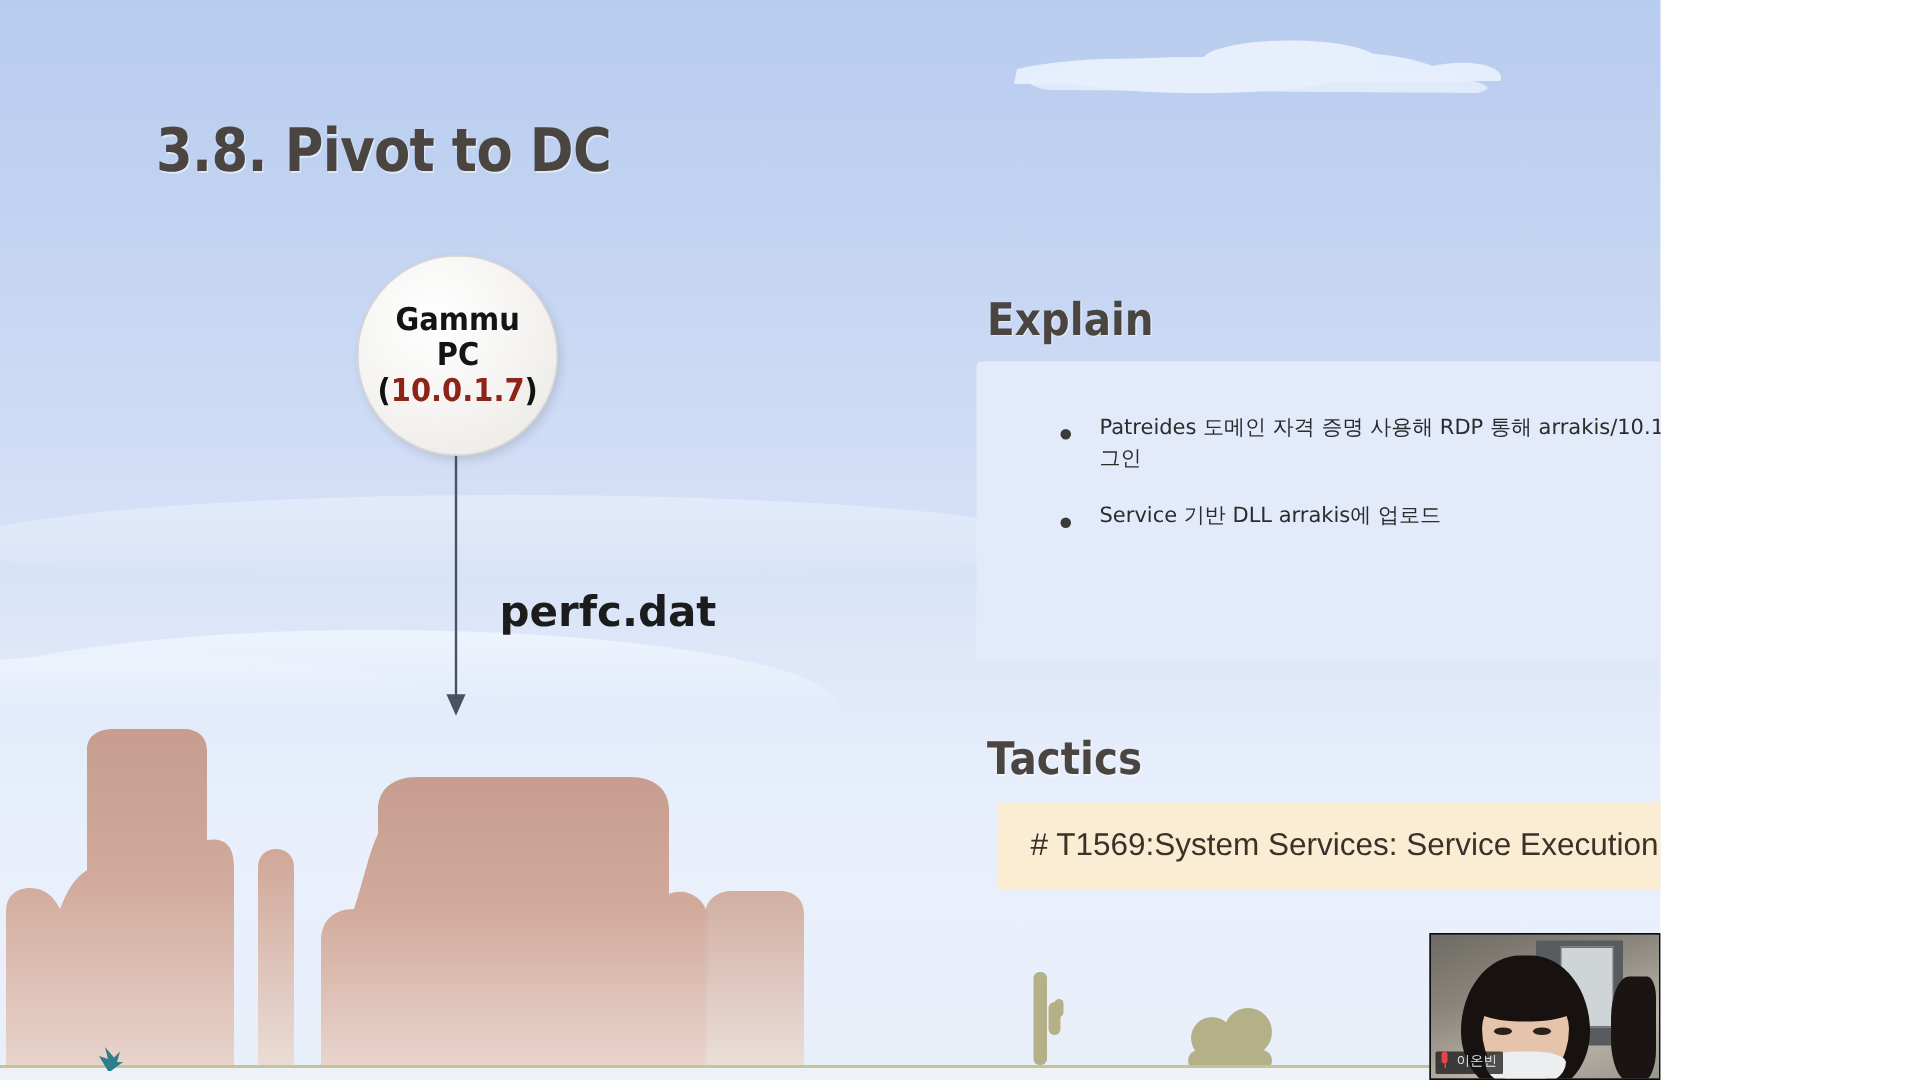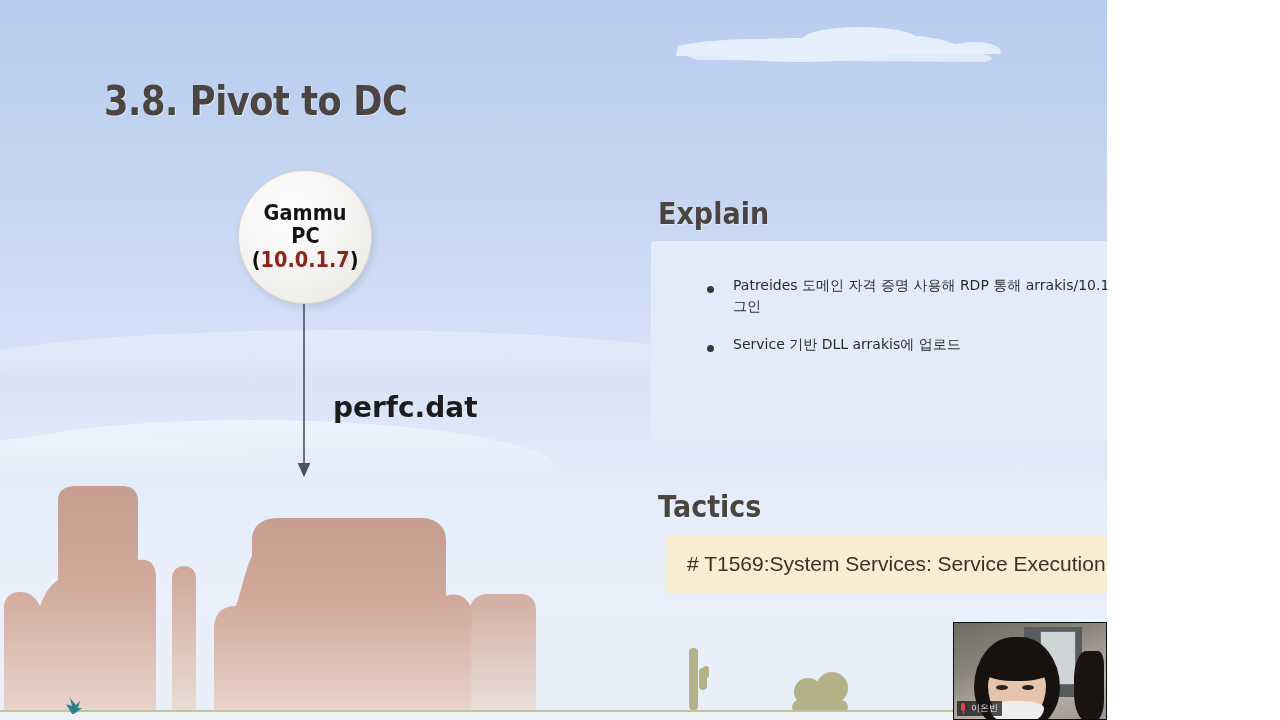--- a/index.html
+++ b/index.html
@@ -233,21 +233,21 @@
   #cam-hair2 {
     position: absolute; right: 2px; top: 28px;
     width: 30px; height: 70px;
     background: #1a1512;
     border-radius: 40% 20% 30% 40%;
   }
   #cam-nametag {
     position: absolute;
     left: 3px; bottom: 3px;
     height: 15px;
-    display: flex; align-items: center;
+    display: flex; 
     background: rgba(20,20,22,.74);
     padding: 0 4px 0 2px;
     border-radius: 1px;
   }
   #cam-mic {
     width: 9px; height: 11px;
     margin-right: 3px;
     display: inline-block;
     position: relative;
   }

